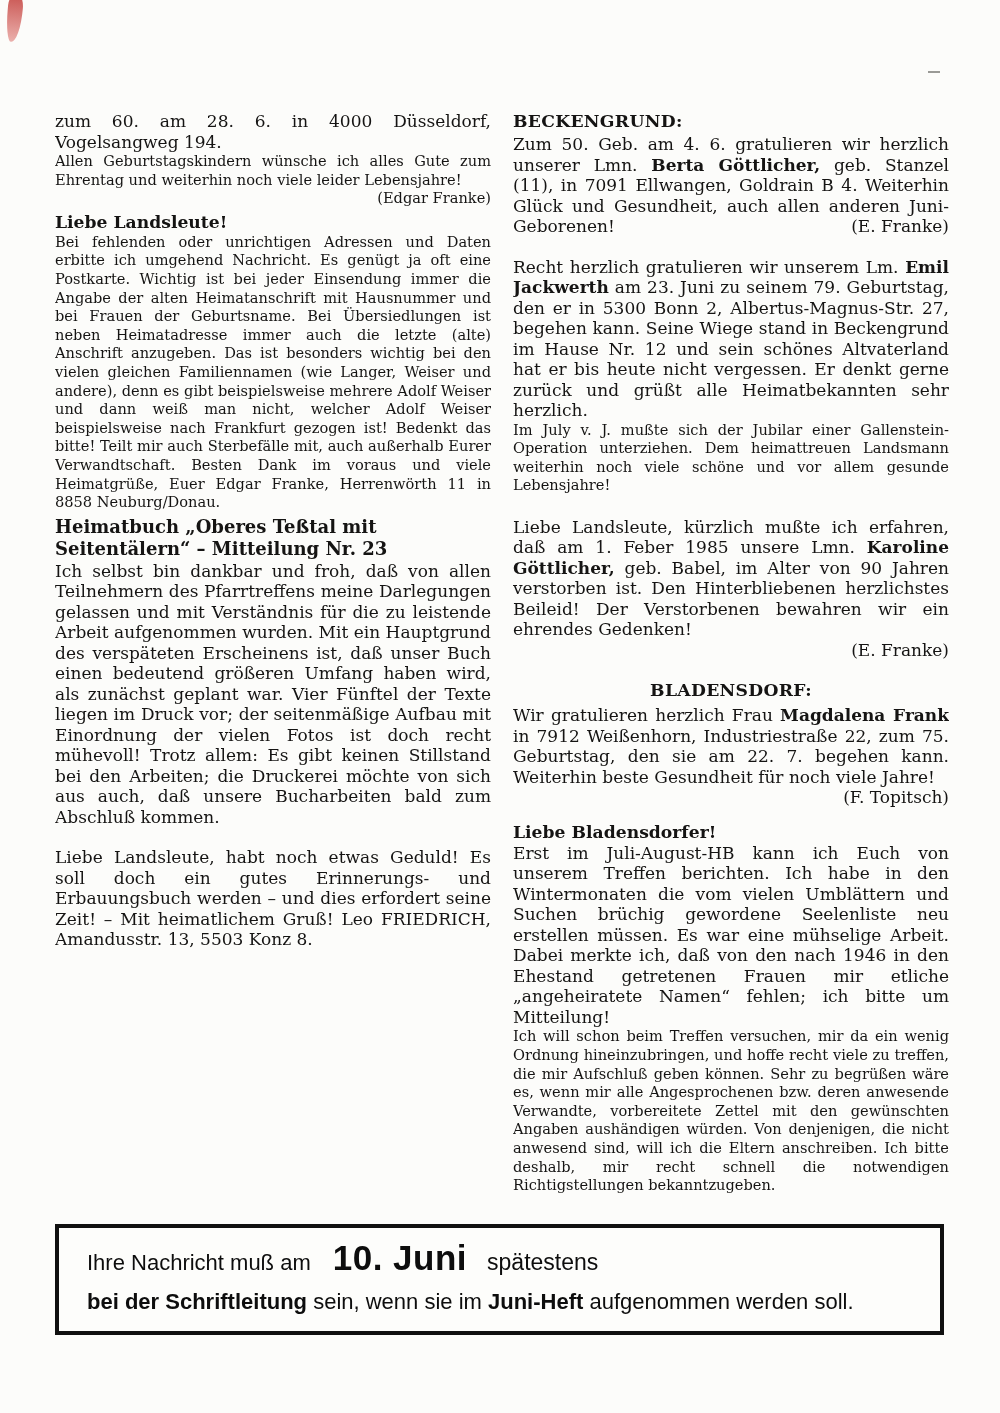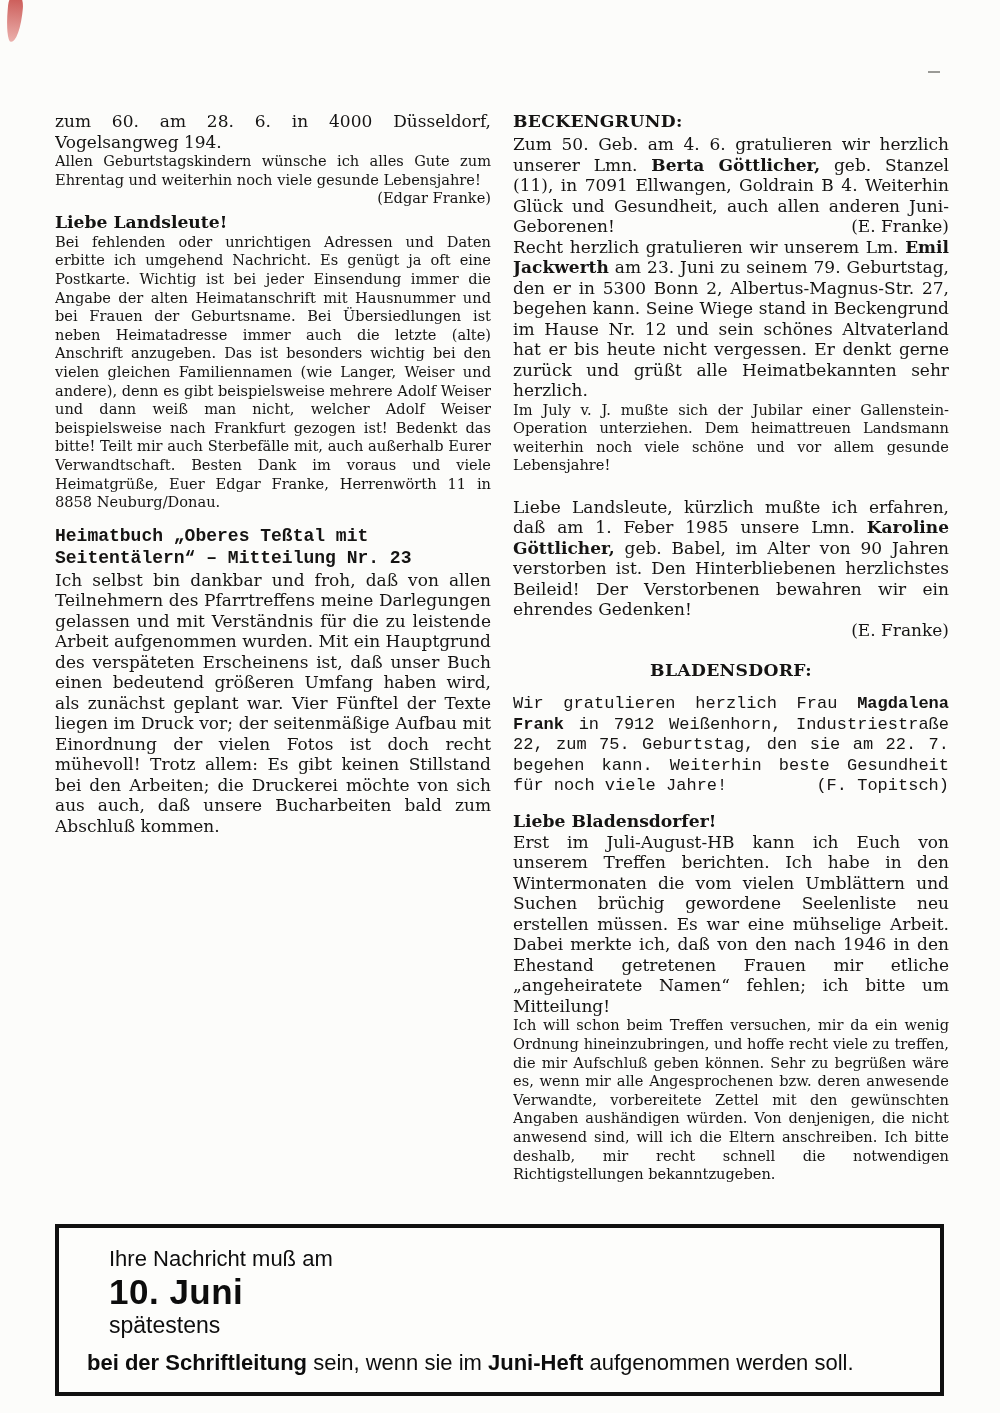--- a/index.html
+++ b/index.html
@@ -44,58 +44,59 @@
   .head  { font-size: 17.2px; line-height: 21px; font-weight: bold; text-align: left; }
   .head-lg { font-size: 18px; line-height: 22.5px; }
   .caps { letter-spacing: 0.3px; }
   .b { font-weight: bold; }
 
   .sig { float: right; }
   .sig-line { text-align: right; margin: 0; }
 
   .mt2 { margin-top: 2px; }
   .mt4 { margin-top: 4px; }
-  .mt6 { margin-top: 13px; font-family: Liberation Mono, monospace; }
-  .mt8 { margin-top: 0; }
+  .mt6 { margin-top: 4px; }
+  .mt8 { margin-top: 20px; }
   .mt10 { margin-top: 22px; }
   .mt14 { margin-top: 14px; }
   .mt20 { margin-top: 20px; text-align: center; }
 
   .notice {
     position: absolute;
     left: 55px; right: 56px;
     top: 1224px;
     border: 4px solid #101010;
     background: #fdfdfb;
     padding: 10px 28px 16px 28px;
     font-family: "Liberation Sans", sans-serif;
     color: #0d0d0d;
   }
-  .notice .n1 { display: flex; align-items: baseline; margin-top: 8px; flex-direction: column; }
+  .notice .n1 { display: flex; align-items: baseline; margin-top: 0; }
   .n1-pre  { font-size: 22px; }
   .n1-date { font-size: 35px; font-weight: bold; margin-left: 22px; letter-spacing: 0.5px; }
   .n1-post { font-size: 23px; font-weight: normal; margin-left: 20px; }
   .notice .n2 { font-size: 22px; margin-top: 11px; }
 </style>
 </head>
 <body>
 
 <div class="page">
   <div class="ink-mark"></div>
   <div class="scan-dash"></div>
 
   <div class="columns">
 
     <div class="col">
       <p class="body">zum 60. am 28. 6. in 4000 Düsseldorf, Vogelsangweg 194.</p>
-      <p class="small"><span>Allen Geburtstagskindern wünsche ich alles Gute zum Ehrentag und weiterhin noch viele gesunde Lebensjahre!</span><span class="sig">(Edgar Franke)</span></p>
+      <p class="small"><span>Allen Geburtstagskindern wünsche ich alles Gute zum Ehrentag und weiterhin noch viele leider Lebensjahre!</span><span class="sig">(Edgar Franke)</span></p>
       <p class="head mt4">Liebe Landsleute!</p>
       <p class="small">Bei fehlenden oder unrichtigen Adressen und Daten erbitte ich umgehend Nachricht. Es genügt ja oft eine Postkarte. Wichtig ist bei jeder Einsendung immer die Angabe der alten Heimatanschrift mit Hausnummer und bei Frauen der Geburtsname. Bei Übersiedlungen ist neben Heimatadresse immer auch die letzte (alte) Anschrift anzugeben. Das ist besonders wichtig bei den vielen gleichen Familiennamen (wie Langer, Weiser und andere), denn es gibt beispielsweise mehrere Adolf Weiser und dann weiß man nicht, welcher Adolf Weiser beispielsweise nach Frankfurt gezogen ist! Bedenkt das bitte! Teilt mir auch Sterbefälle mit, auch außerhalb Eurer Verwandtschaft. Besten Dank im voraus und viele Heimatgrüße, Euer Edgar Franke, Herrenwörth 11 in 8858 Neuburg/Donau.</p>
       <p class="head head-lg mt6">Heimatbuch „Oberes Teßtal mit Seitentälern“ – Mitteilung Nr. 23</p>
       <p class="body">Ich selbst bin dankbar und froh, daß von allen Teilnehmern des Pfarrtreffens meine Darlegungen gelassen und mit Verständnis für die zu leistende Arbeit aufgenommen wurden. Mit ein Hauptgrund des verspäteten Erscheinens ist, daß unser Buch einen bedeutend größeren Umfang haben wird, als zunächst geplant war. Vier Fünftel der Texte liegen im Druck vor; der seitenmäßige Aufbau mit Einordnung der vielen Fotos ist doch recht mühevoll! Trotz allem: Es gibt keinen Stillstand bei den Arbeiten; die Druckerei möchte von sich aus auch, daß unsere Bucharbeiten bald zum Abschluß kommen.</p>
+      <p class="body mt8">Liebe Landsleute, habt noch etwas Geduld! Es soll doch ein gutes Erinnerungs- und Erbauungsbuch werden – und dies erfordert seine Zeit! – Mit heimatlichem Gruß! Leo FRIEDRICH, Amandusstr. 13, 5503 Konz 8.</p>
     </div>
 
     <div class="col">
       <p class="head caps">BECKENGRUND:</p>
       <p class="body mt2"><span>Zum 50. Geb. am 4. 6. gratulieren wir herzlich unserer Lmn. </span><span class="b">Berta Göttlicher,</span><span> geb. Stanzel (11), in 7091 Ellwangen, Goldrain B 4. Weiterhin Glück und Gesundheit, auch allen anderen Juni-Geborenen!</span><span class="sig">(E. Franke)</span></p>
       <p class="body mt8"><span>Recht herzlich gratulieren wir unserem Lm. </span><span class="b">Emil Jackwerth</span><span> am 23. Juni zu seinem 79. Geburtstag, den er in 5300 Bonn 2, Albertus-Magnus-Str. 27, begehen kann. Seine Wiege stand in Beckengrund im Hause Nr. 12 und sein schönes Altvaterland hat er bis heute nicht vergessen. Er denkt gerne zurück und grüßt alle Heimatbekannten sehr herzlich.</span></p>
       <p class="small">Im July v. J. mußte sich der Jubilar einer Gallenstein-Operation unterziehen. Dem heimattreuen Landsmann weiterhin noch viele schöne und vor allem gesunde Lebensjahre!</p>
       <p class="body mt10"><span>Liebe Landsleute, kürzlich mußte ich erfahren, daß am 1. Feber 1985 unsere Lmn. </span><span class="b">Karoline Göttlicher,</span><span> geb. Babel, im Alter von 90 Jahren verstorben ist. Den Hinterbliebenen herzlichstes Beileid! Der Verstorbenen bewahren wir ein ehrendes Gedenken!</span></p>
       <p class="body sig-line">(E. Franke)</p>
       <p class="head caps mt20">BLADENSDORF:</p>

